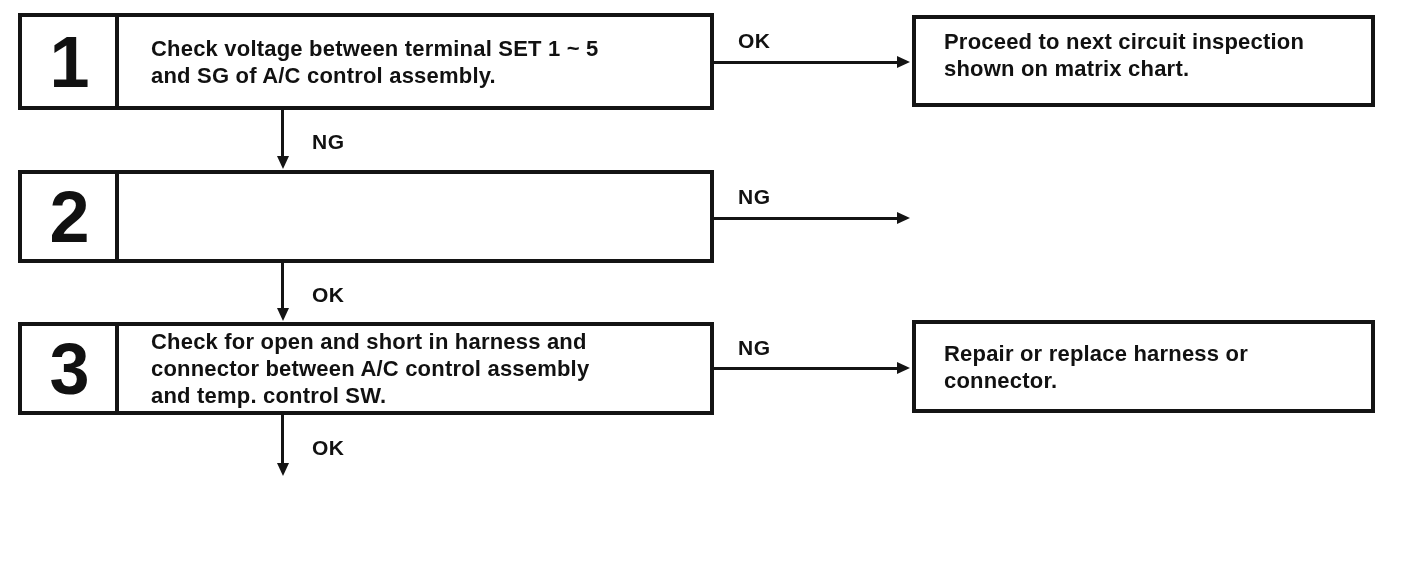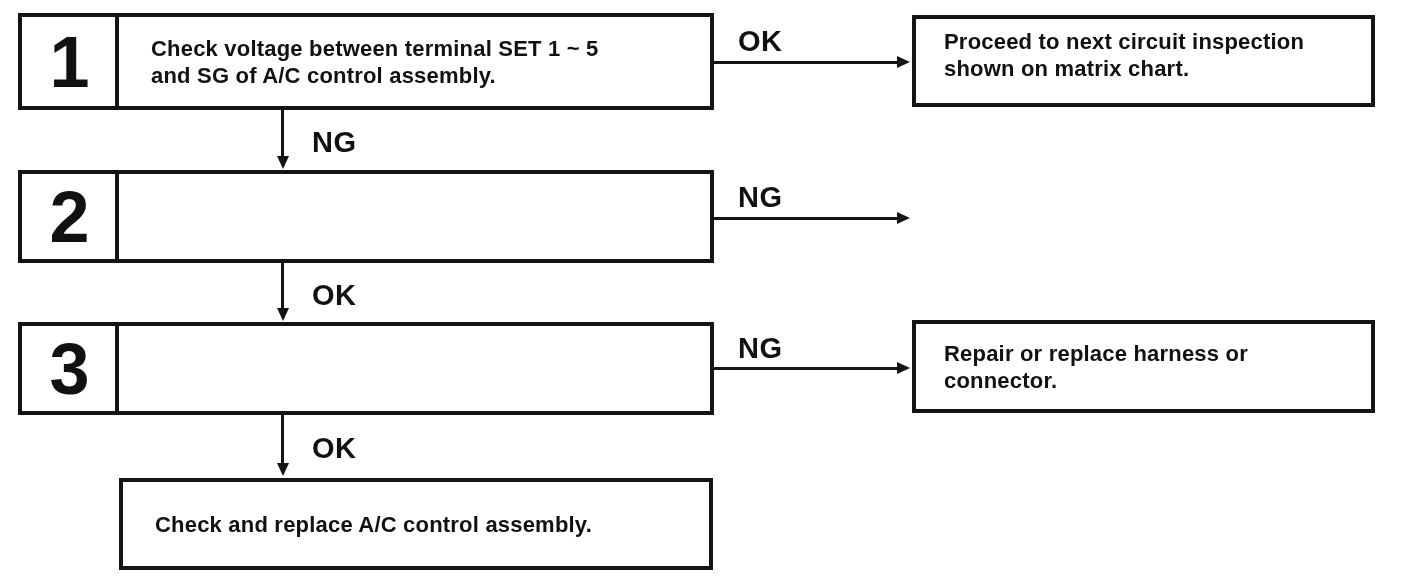--- a/index.html
+++ b/index.html
@@ -18,21 +18,21 @@
     font-size:72px;font-weight:bold;line-height:1;letter-spacing:-2px;
   }
   .body{
     flex:1;display:flex;flex-direction:column;justify-content:center;
     padding-left:32px;padding-right:0;
     font-size:22px;font-weight:bold;line-height:27px;letter-spacing:0.2px;
   }
   .body.topalign{justify-content:flex-start;padding-top:9px;}
   .pre{white-space:pre-line;}
   .lbl{
-    position:absolute;font-size:29px;font-weight:bold;line-height:26px;
+    position:absolute;font-size:21px;font-weight:bold;line-height:26px;
     letter-spacing:0.5px;
   }
   .vline{position:absolute;width:3px;background:#141414;}
   .hline{position:absolute;height:3px;background:#141414;}
   .arr-down{
     position:absolute;width:0;height:0;
     border-left:6px solid transparent;border-right:6px solid transparent;
     border-top:13px solid #141414;
   }
   .arr-right{
@@ -51,25 +51,25 @@
     <div class="body pre">Check voltage between terminal SET 1 ~ 5
 and SG of A/C control assembly.</div>
   </div>
 
   <div class="box" style="left:18px;top:170px;width:696px;height:93px">
     <div class="numcell">2</div>
   </div>
 
   <div class="box" style="left:18px;top:322px;width:696px;height:93px">
     <div class="numcell">3</div>
+    <div class="body pre">Check for open and short in harness and
+connector between A/C control assembly
+and temp. control SW.</div>
   </div>
 
-  <div class="box" style="left:119px;top:478px;width:594px;height:92px">
-    <div class="body pre">Check and replace A/C control assembly.</div>
-  </div>
 
   <div class="box" style="left:912px;top:15px;width:463px;height:92px">
     <div class="body pre topalign" style="padding-left:28px">Proceed to next circuit inspection
 shown on matrix chart.</div>
   </div>
 
 
   <div class="box" style="left:912px;top:320px;width:463px;height:93px">
     <div class="body pre" style="padding-left:28px">Repair or replace harness or
 connector.</div>

